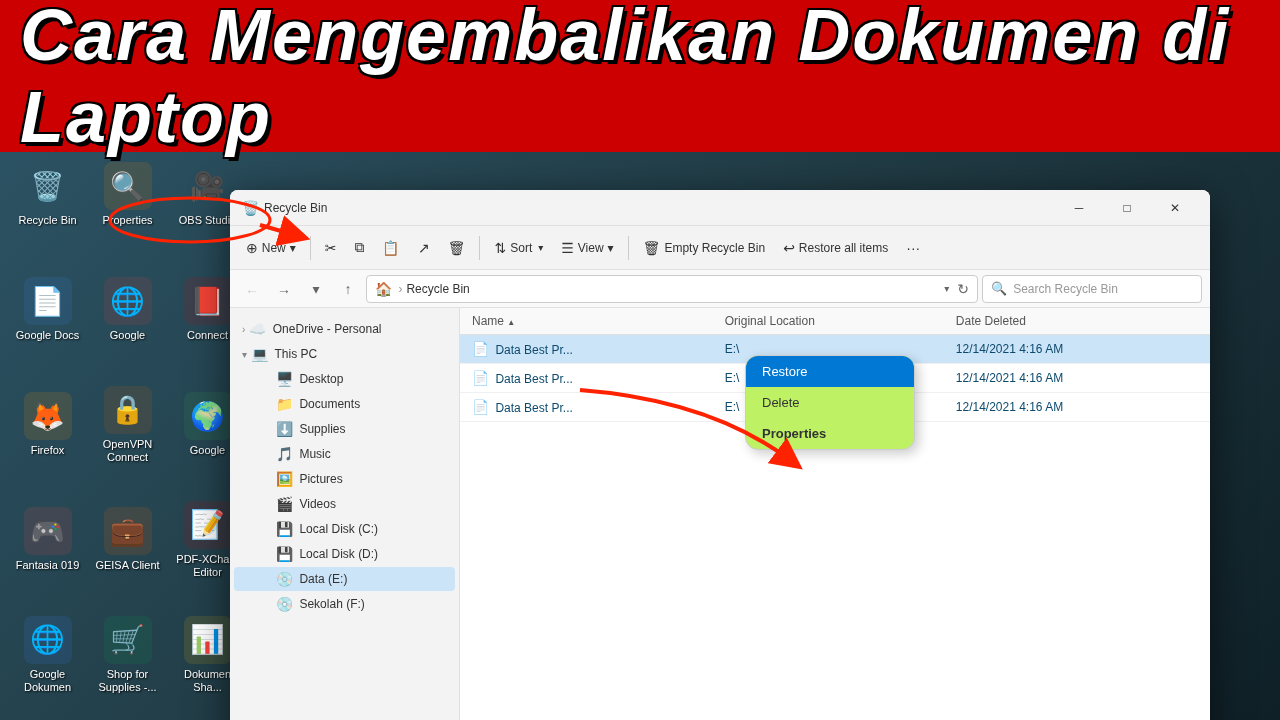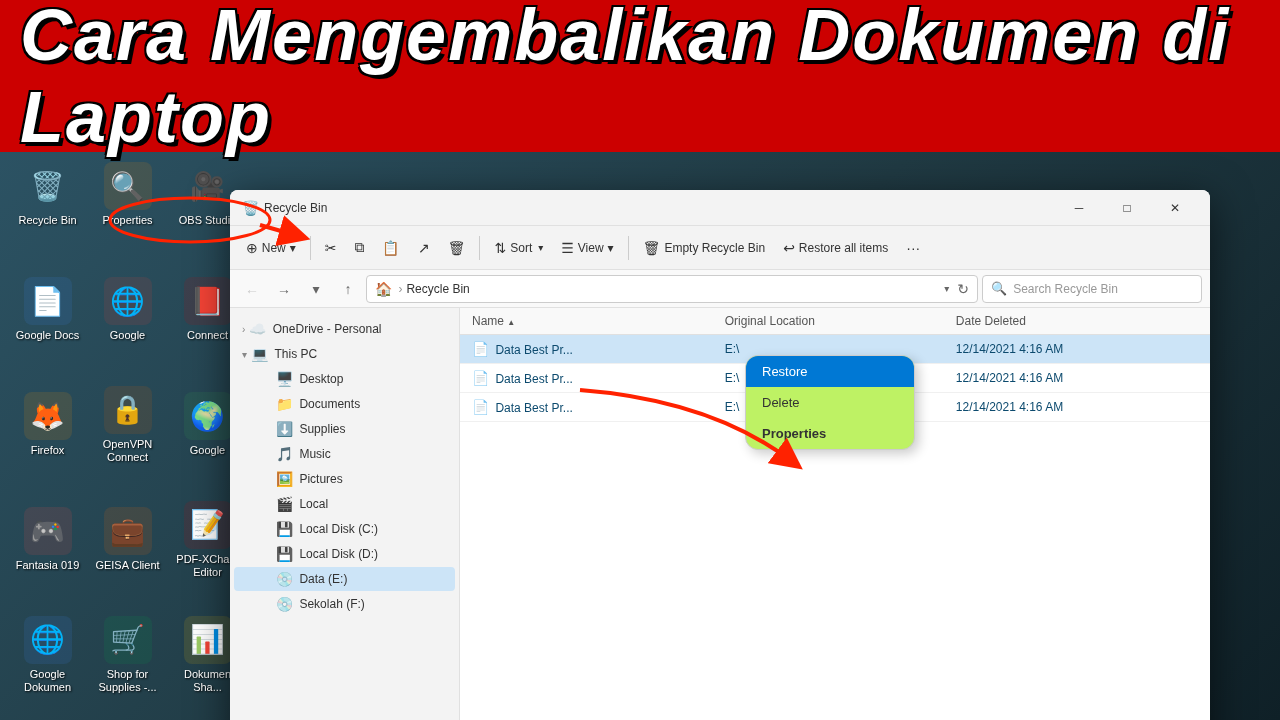--- a/index.html
+++ b/index.html
@@ -489,21 +489,21 @@
     <span>Music</span>
   </div>
           <div class="sidebar-item indented">
     <span style="width:14px;display:inline-block"></span>
     <span class="s-icon">🖼️</span>
     <span>Pictures</span>
   </div>
           <div class="sidebar-item indented">
     <span style="width:14px;display:inline-block"></span>
     <span class="s-icon">🎬</span>
-    <span>Local</span>
+    <span>Videos</span>
   </div>
           <div class="sidebar-item indented">
     <span style="width:14px;display:inline-block"></span>
     <span class="s-icon">💾</span>
     <span>Local Disk (C:)</span>
   </div>
           <div class="sidebar-item indented">
     <span style="width:14px;display:inline-block"></span>
     <span class="s-icon">💾</span>
     <span>Local Disk (D:)</span>

